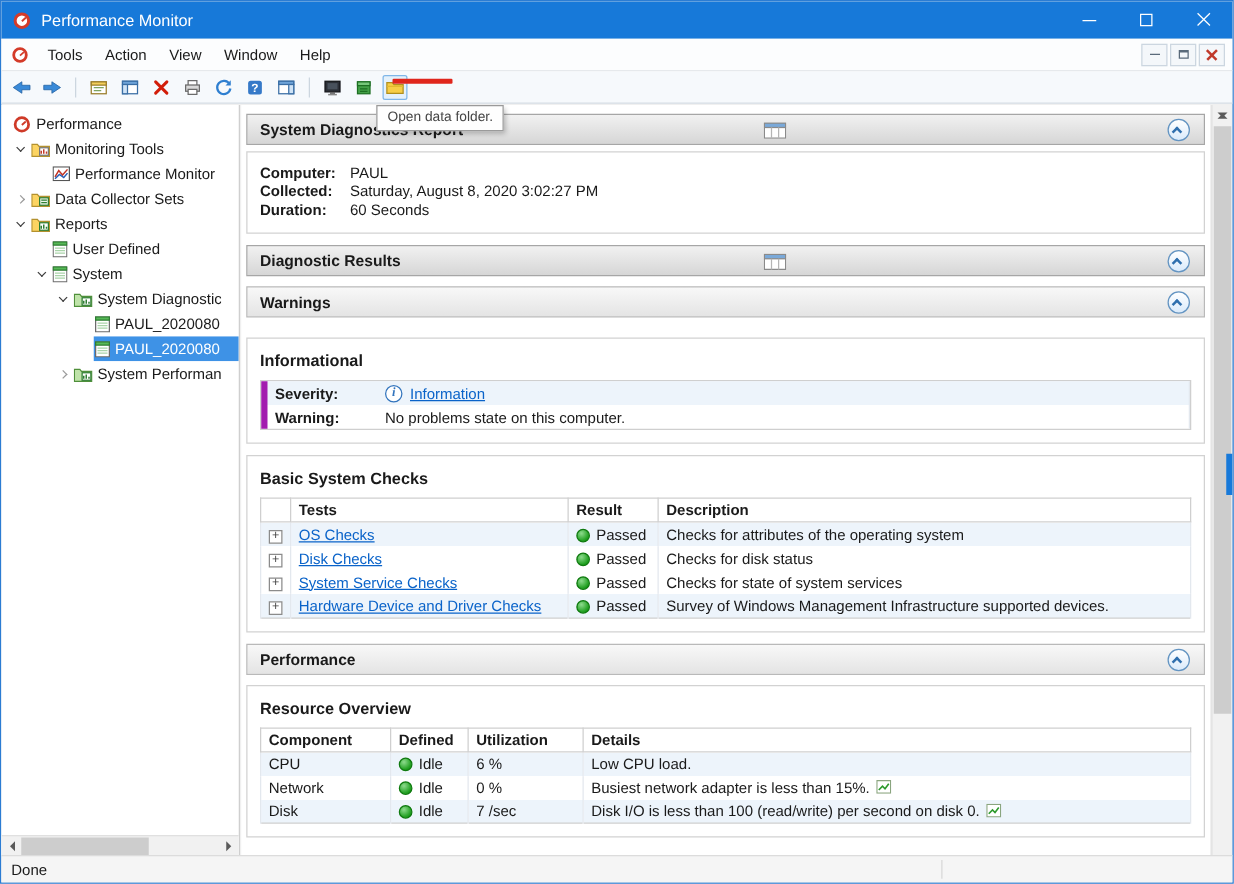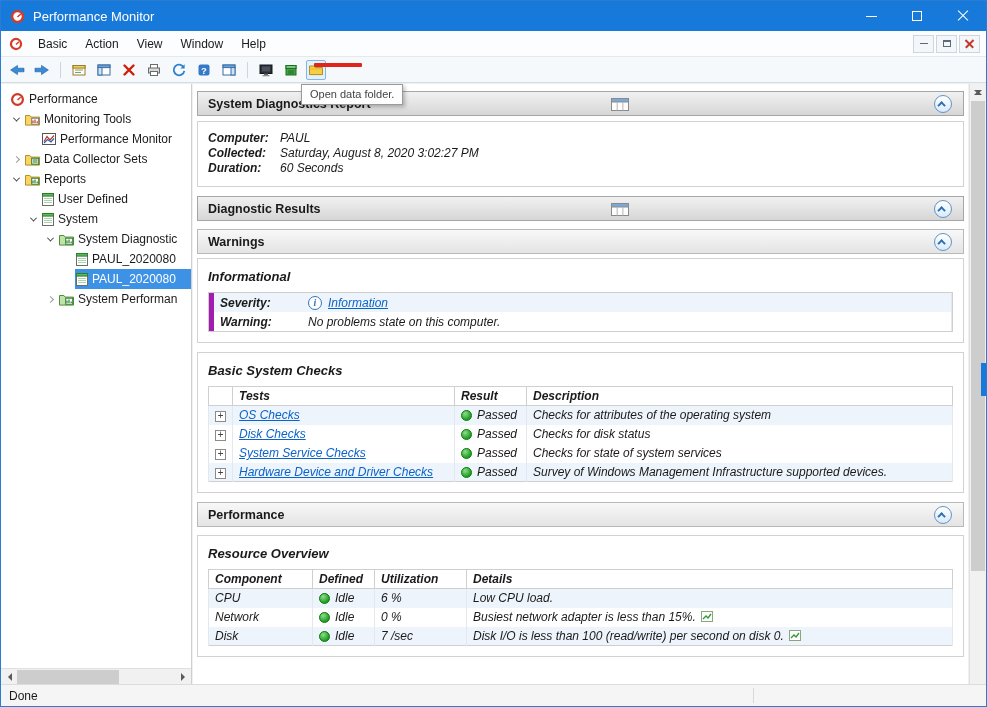--- a/index.html
+++ b/index.html
@@ -68,21 +68,21 @@
   #report { position:absolute; left:192px; right:18px; top:83px; bottom:22px; background:#fff; overflow:hidden; padding:7px 3px 0 3px; }
   .sec-header { position:relative; height:25px; background:linear-gradient(#f1f1f1,#d6d6d6); border:1px solid #a6a6a6; margin:0 1px; }
   .sec-header .shdr-title { position:absolute; left:10px; top:5px; font-weight:bold; font-size:12.5px; }
   .sec-header .shdr-title.it { }
   .sec-header.sub { background:linear-gradient(#f8f8f8,#e4e4e4); border-color:#b9b9b9; }
   .grid-ic { position:absolute; left:54%; top:6px; }
   .collapse-btn { position:absolute; right:11px; top:3px; width:18px; height:18px; border-radius:50%; border:1px solid #6394c2; background:linear-gradient(#ffffff,#d9eafb); display:flex; align-items:center; justify-content:center; padding:0; cursor:default; }
   .cchv { width:6px; height:6px; border-left:2px solid #2f6fae; border-top:2px solid #2f6fae; }
   .cchv.up { transform:rotate(45deg) translate(0px,2px); }
 
-  .sec-box { border:1px solid #d2d2d2; background:#fff; margin:5px 1px 9px; padding:9px 10px 10px;font-style:italic; }
+  .sec-box { border:1px solid #d2d2d2; background:#fff; margin:5px 1px 9px; padding:9px 10px 10px; }
   .box-title { font-size:13px; font-weight:bold; margin:1px 0 8px; }
   .fld { display:flex; line-height:15px; }
   .fld .lbl { width:72px; font-weight:bold; flex:none; }
 
   table.rpt { width:100%; border-collapse:collapse; font-size:12px; table-layout:fixed; }
   table.rpt th { font-weight:bold; text-align:left; background:#fff; border:1px solid #cfcfcf; padding:2px 6px; height:17px; }
   table.rpt td { border-left:1px solid #e3e8ee; border-right:1px solid #e3e8ee; padding:2px 6px; height:19px; overflow:hidden; white-space:nowrap; }
   table.rpt { border:1px solid #cfcfcf;padding-left:12px; }
   tr.alt td { background:#edf4fb; }
   .c-plus { width:24px; }
@@ -138,21 +138,21 @@
           <span class="glyph-close"></span>
         </div>
     </div>
   </div>
 
   <div id="menubar">
     <svg class="menu-appicon" viewBox="0 0 15 15">
         <circle cx="7.5" cy="7.5" r="5.4" fill="#fff" stroke="#d43b29" stroke-width="2.4"></circle>
         <path d="M7.5 8 L10.8 5" stroke="#d43b29" stroke-width="1.5"></path>
       </svg>
-    <div class="menu-item">Basic</div>
+    <div class="menu-item">Tools</div>
     <div class="menu-item">Action</div>
     <div class="menu-item">View</div>
     <div class="menu-item">Window</div>
     <div class="menu-item">Help</div>
     <div class="mini-controls">
       <div class="mini-btn">
           <span class="m-min"></span>
         </div>
       <div class="mini-btn">
           <span class="m-max"></span>
@@ -479,21 +479,21 @@
         </button>
     </div>
 
     <div class="sec-header sub" style="margin-top:8px">
       <span class="shdr-title it">Warnings</span>
       <button class="collapse-btn">
           <span class="cchv up"></span>
         </button>
     </div>
 
-    <div class="sec-box" style="margin-top:4px">
+    <div class="sec-box" style="margin-top:16px">
       <div class="box-title">Informational</div>
       <div class="itbl">
         <div class="irow alt">
           <span class="ilabel">Severity:</span>
           <span class="info-ic"></span>
           <a class="lnk">Information</a>
         </div>
         <div class="irow">
           <span class="ilabel">Warning:</span>
           <span>No problems state on this computer.</span>

